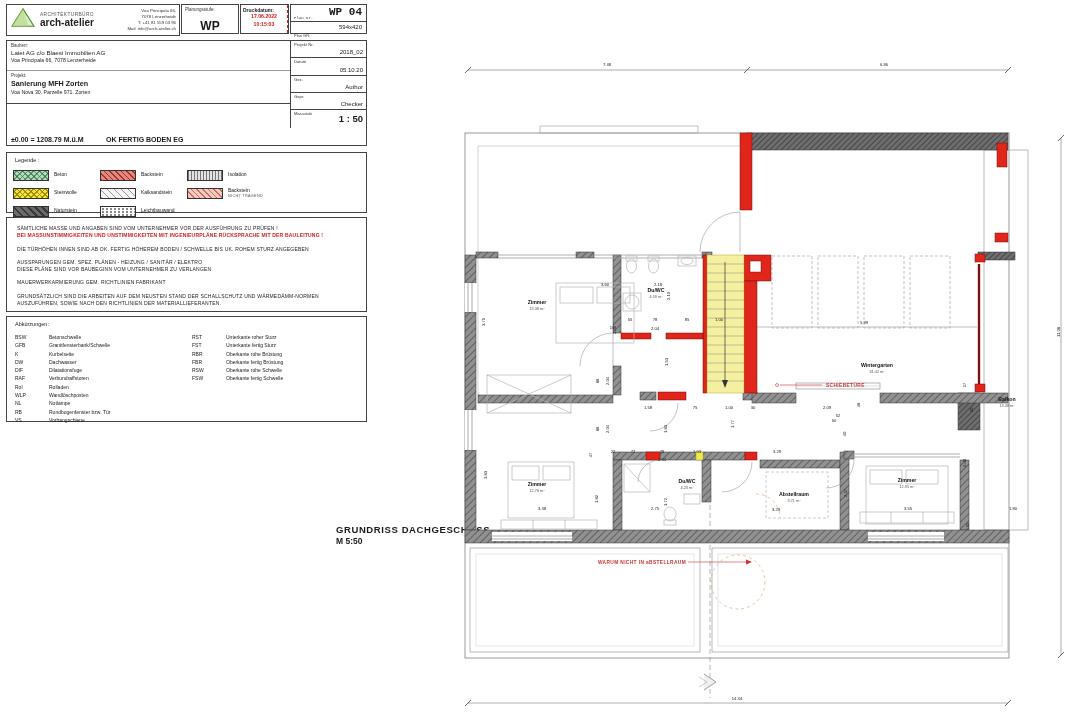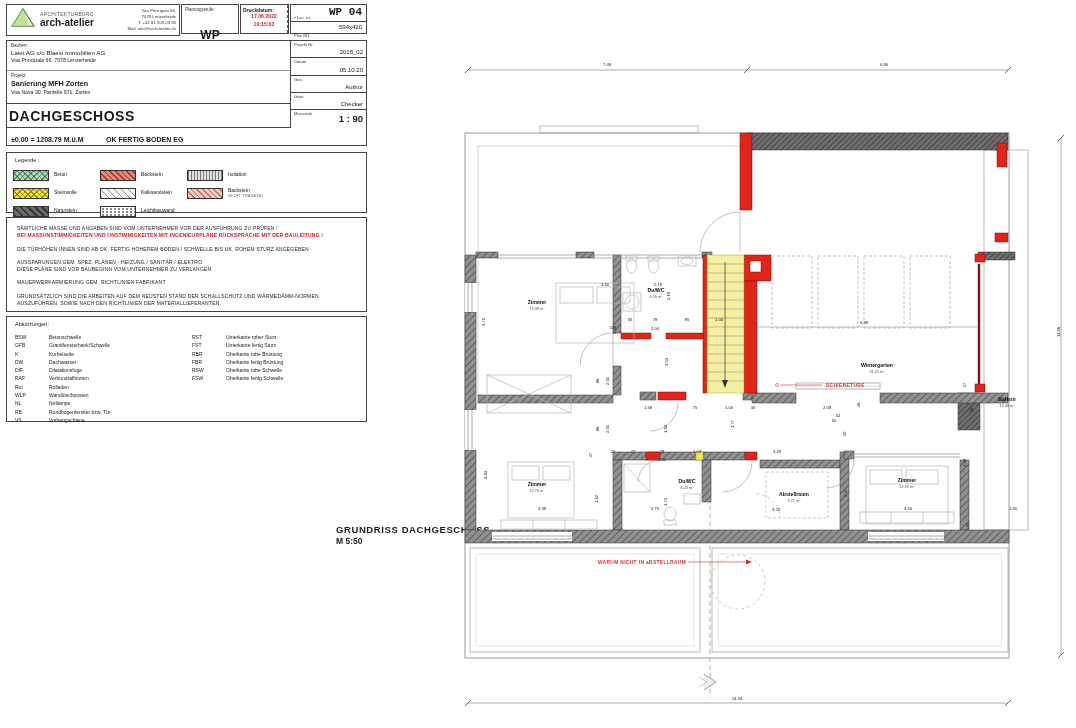--- a/index.html
+++ b/index.html
@@ -7,21 +7,21 @@
          font-family:"Liberation Sans",sans-serif;color:#1a1a1a;}
   .box{position:absolute;border:1px solid #444;background:#fff;box-sizing:border-box;}
   .lbl{font-size:4.5px;color:#333;}
   
   .firm-wrap{display:flex;align-items:center;height:100%;padding:2px 3px;box-sizing:border-box;}
   .firm-text{margin-left:4px;line-height:1.1;}
   .firm-label{font-size:4.8px;color:#555;letter-spacing:.4px;}
   .firm-name{font-size:10px;font-weight:bold;color:#222;}
   .firm-addr{margin-left:auto;text-align:right;font-size:4.3px;color:#333;line-height:1.35;}
   .cell-stufe{padding:2px 3px;box-sizing:border-box;height:100%;}
-  .stufe-val{font-size:12px;font-weight:bold;text-align:center;margin-top:16px;}
+  .stufe-val{font-size:12px;font-weight:bold;text-align:center;margin-top:7px;}
   .cell-druck{padding:2px 2px;box-sizing:border-box;height:100%;text-align:center;border-right:1px dashed #cc2222;}
   .druck-label{font-size:5px;font-weight:bold;text-align:left;}
   .druck-val{font-size:5.2px;font-weight:bold;color:#cc2222;line-height:1.5;}
   .plannr-row{position:relative;height:17px;border-bottom:1px solid #444;box-sizing:border-box;padding:1px 3px;font-family:Liberation Mono, monospace;}
   .plangr-row{position:relative;height:12px;box-sizing:border-box;padding:1px 3px;}
   .plannr-val{position:absolute;right:4px;top:1px;font-size:11px;font-weight:bold;}
   .plangr-val{position:absolute;right:4px;top:2px;font-size:6px;}
   
   .sec-label{font-size:4.5px;color:#333;}
   .sec-name{font-size:6.2px;margin-top:1px;}
@@ -127,23 +127,20 @@
     <div style="position:absolute;left:0;top:0;width:283px;height:30px;border-bottom:1px solid #999;padding:2px 4px;box-sizing:border-box;">
       <div class="sec-label">Bauherr:</div>
       <div class="sec-name">Laiet AG c/o Blaesi Immobilien AG</div>
       <div class="sec-addr">Voa Principala 66, 7078 Lenzerheide</div>
     </div>
     <div style="position:absolute;left:0;top:30px;width:283px;height:33px;border-bottom:1px solid #444;padding:2px 4px;box-sizing:border-box;">
       <div class="sec-label">Projekt:</div>
       <div class="sec-name b">Sanierung MFH Zorten</div>
       <div class="sec-addr">Voa Nova 30. Parzelle 971. Zorten</div>
     </div>
-    <div style="position:absolute;left:0;top:63px;width:283px;height:24px;border-bottom:1px solid #444;box-sizing:border-box;">
-      <div class="floor-title">DACHGESCHOSS</div>
-    </div>
     <div style="position:absolute;left:0;top:87px;width:361px;height:19px;box-sizing:border-box;padding-left:4px;">
       <span class="elev-row" style="display:inline-block;">±0.00 = 1208.79 M.ü.M</span>
       <span class="elev-row" style="display:inline-block;margin-left:18px;">OK FERTIG BODEN EG</span>
     </div>
 
     <div style="position:absolute;left:283px;top:0;width:77px;height:87px;border-left:1px solid #444;box-sizing:border-box;">
       <div>
 
           <div class="meta-row">
             <span class="meta-label">Projekt Nr.</span>
@@ -160,21 +157,21 @@
             <span class="meta-val">Author</span>
           </div>
 
           <div class="meta-row">
             <span class="meta-label">Gepr.</span>
             <span class="meta-val">Checker</span>
           </div>
         </div>
       <div style="position:relative;height:17px;">
         <span class="mass-label">Massstab</span>
-        <span class="mass-val">1 : 90</span>
+        <span class="mass-val">1 : 50</span>
       </div>
     </div>
   </div>
 
   <div class="box" style="left:6px;top:152px;width:361px;height:61px;">
     <div class="legend-title">Legende :</div>
     <div class="legend-grid">
 
         <div class="legend-item">
           <span class="swatch sw-beton"></span>

